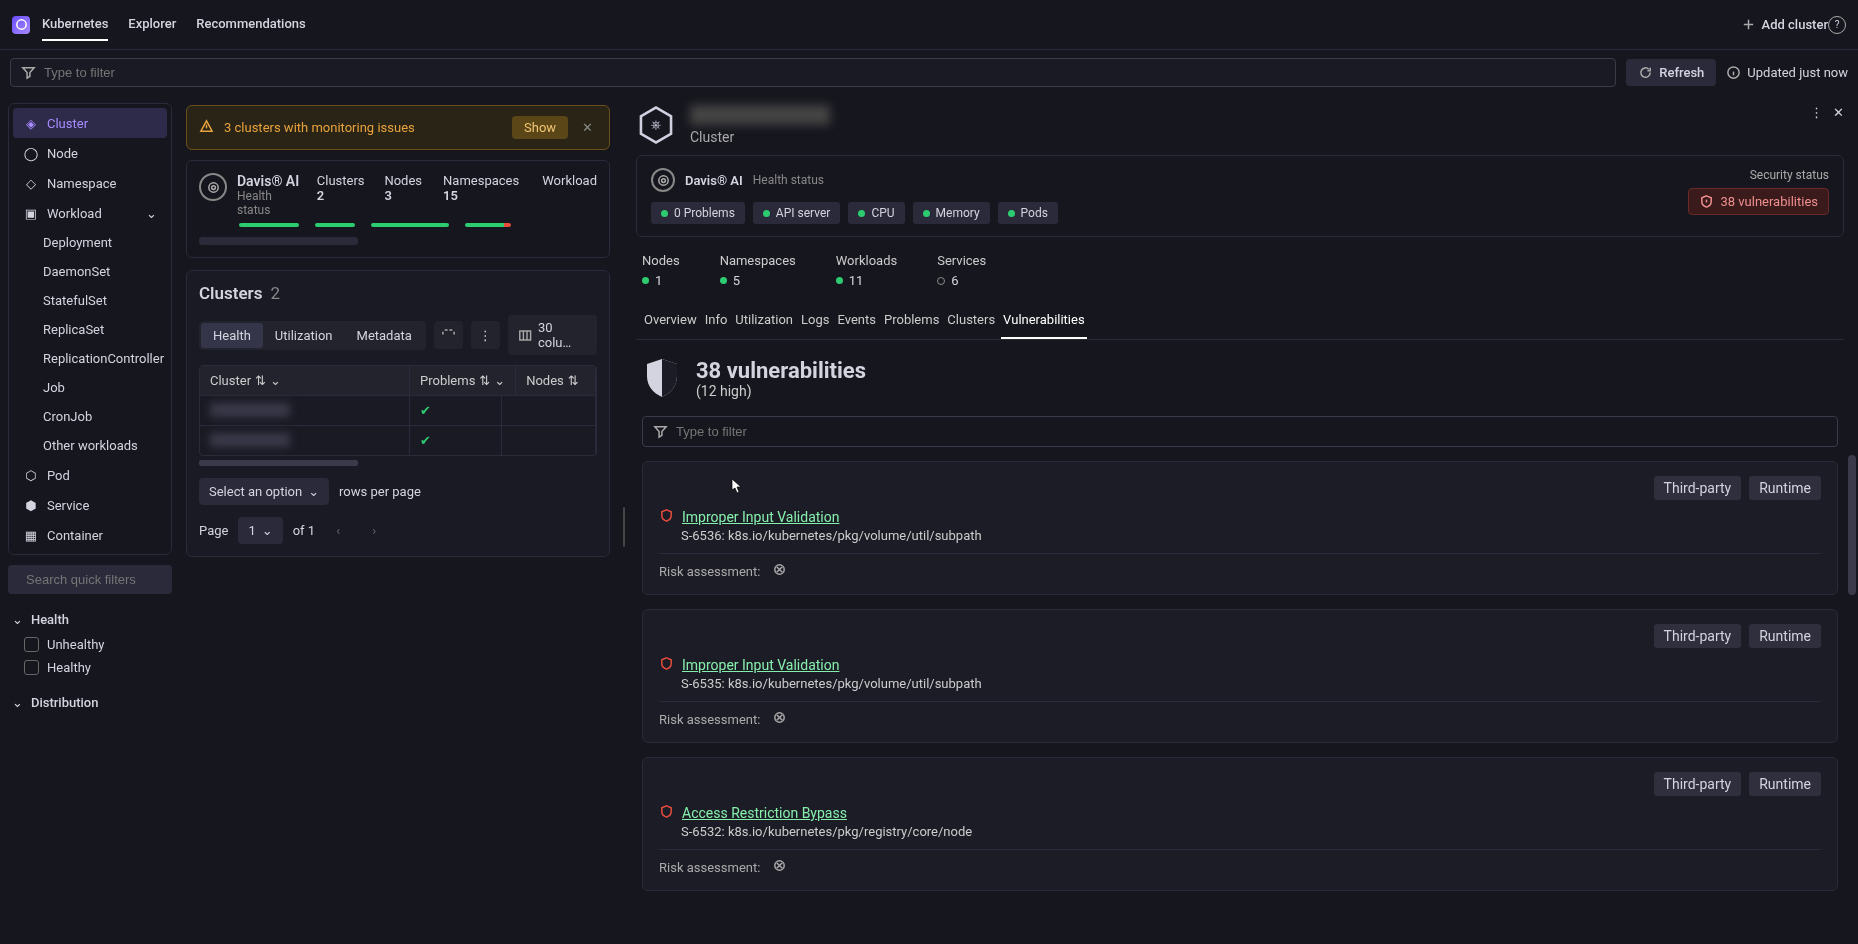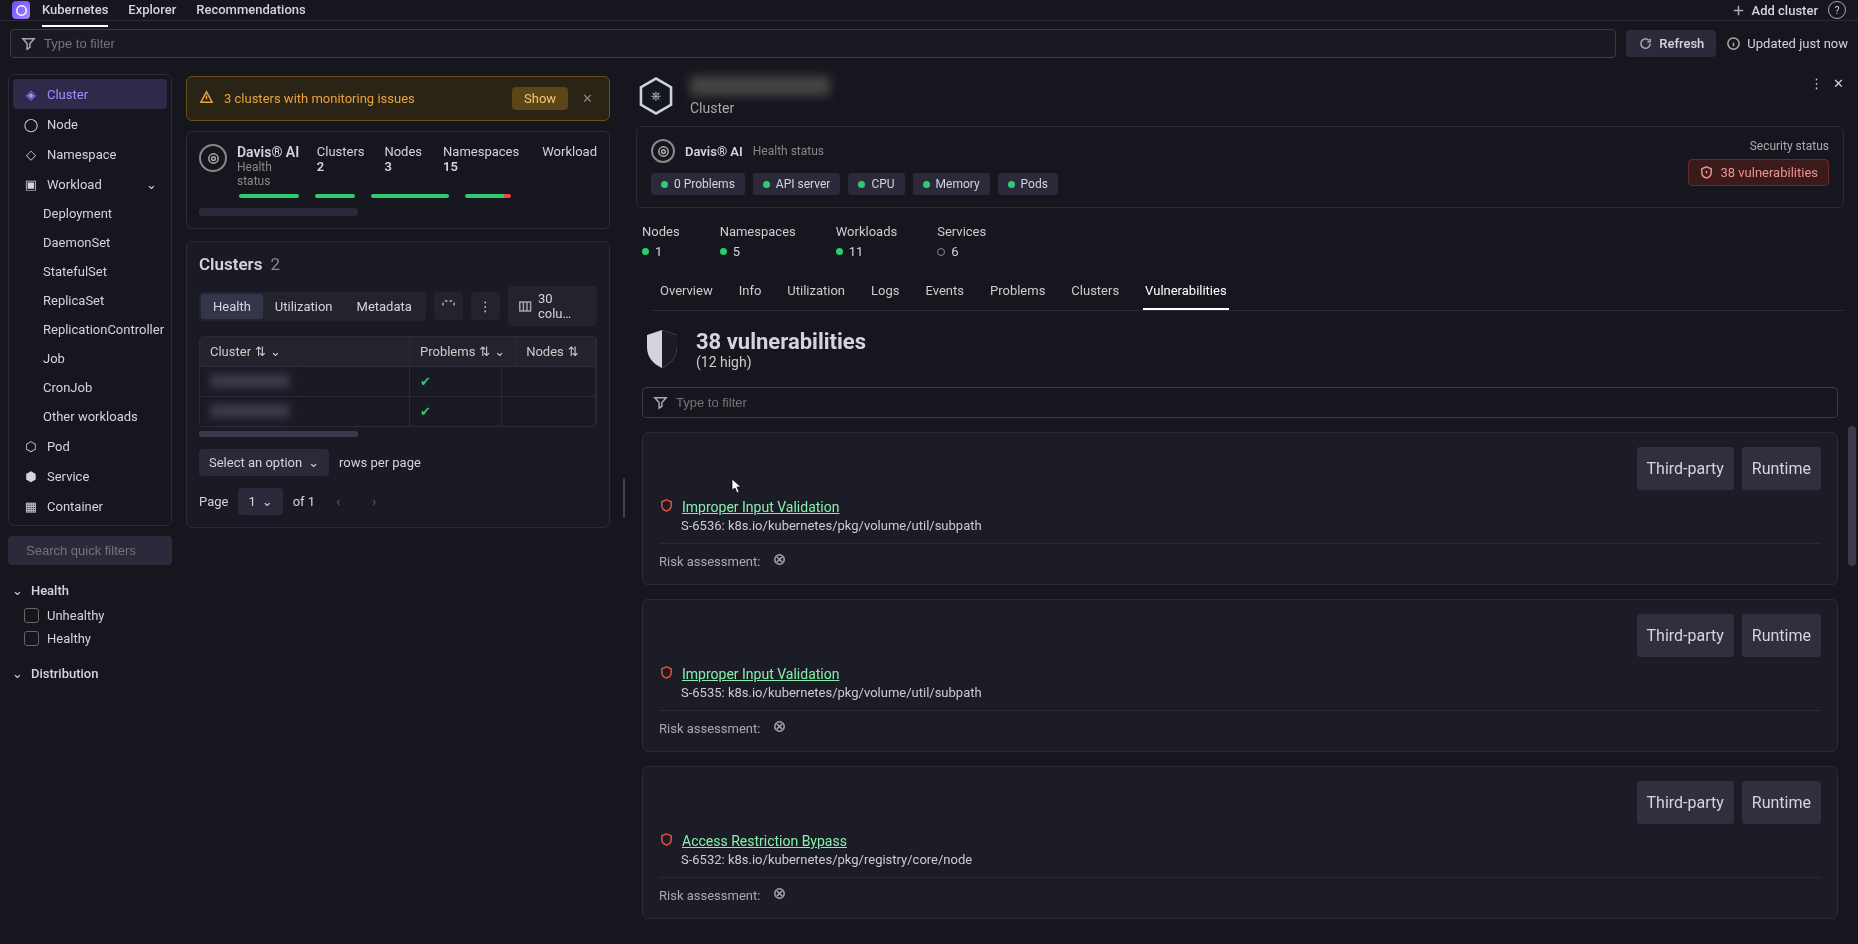--- a/index.html
+++ b/index.html
@@ -8,35 +8,35 @@
   background: #16161e;
   color: #d4d4e0;
   width: 1858px;
   height: 944px;
   overflow: hidden;
   font-size: 13px;
 }
 .topbar {
   display: flex;
   align-items: center;
-  height: 21px;
+  height: 50px;
   padding: 0 12px;
   border-bottom: 1px solid #2a2a3a;
 }
 .topbar-left { display: flex; align-items: center; gap: 6px; }
 .logo-icon {
   width: 18px; height: 18px;
   background: linear-gradient(135deg,#6a4cff,#a78bff);
   border-radius: 4px;
   display:flex;align-items:center;justify-content:center;
 }
 .nav-tabs { display: flex; gap: 20px; margin-left: 6px; }
 .nav-tab { color: #d4d4e0; cursor: pointer; padding: 8px 0; font-size: 13px; font-weight: 500;}
 .nav-tab.active { border-bottom: 2px solid #fff; }
-.topbar-right { margin-left: auto; display: flex; gap: 10px; }
+.topbar-right { margin-left: auto; display: flex; }
 .add-cluster { display: flex; align-items: center; gap: 6px; cursor: pointer; font-size: 13px; font-weight:500;}
 .help-icon { width: 18px; height: 18px; border: 1.5px solid #aaa; border-radius: 50%; display: flex; align-items:center; justify-content:center; font-size:10px; cursor:pointer;}
 
 .filterbar {
   display: flex; align-items: center; padding: 8px 10px; gap: 10px;
 }
 .filter-input-wrap {
   flex: 1; display: flex; align-items: center; gap: 8px;
   border: 1px solid #3a3a4a; border-radius: 4px; padding: 6px 10px;
   background: #1a1a24;
@@ -185,21 +185,21 @@
 .dot{width:7px;height:7px;border-radius:50%; background:#2ecc71;}
 .security-status-label{font-size:12px; color:#aaa; text-align:right; margin-bottom:6px;}
 .vuln-badge{display:flex;align-items:center; gap:6px; background:#3a1a1a; border:1px solid #6b2a2a; color:#f08f8f; padding:5px 10px; border-radius:4px; font-size:13px;}
 
 .metrics-row{display:flex; gap:40px; padding:4px 6px 14px 6px;}
 .metric{font-size:13px;}
 .metric-label{color:#ccc; margin-bottom:5px;}
 .metric-val{display:flex;align-items:center;gap:6px;}
 .ring{width:8px;height:8px; border:1.5px solid #888; border-radius:50%;}
 
-.detail-tabs{display:flex; gap:22px; border-bottom:1px solid #2a2a3a; padding:0 6px;margin-left:16px;}
+.detail-tabs{display:flex; gap:4px; border-bottom:1px solid #2a2a3a; padding:0 6px;}
 .dtab{padding:10px 2px; cursor:pointer; font-size:13px; color:#ccc;}
 .dtab.active{border-bottom:2px solid #fff; color:#fff; font-weight:400;}
 
 .vuln-summary{display:flex; align-items:center; gap:14px; padding:16px 6px;}
 .shield-icon{
   width:40px; height:44px;
 }
 .vuln-title{font-size:22px; font-weight:700;}
 .vuln-sub{font-size:14px; color:#ccc;}
 
@@ -207,21 +207,21 @@
   display:flex;align-items:center;gap:8px;
   border:1px solid #3a3a4a; border-radius:4px; padding:7px 10px; margin:0 6px 14px 6px;
 }
 .vuln-filter input{flex:1; background:transparent; border:none; color:#888; outline:none; font-size:13px;}
 
 .vuln-card{
   border:1px solid #2a2a3a; border-radius:6px; padding:14px 16px; margin:0 6px 14px 6px;
   background:#1c1c26;
 }
 .vuln-badges{display:flex; justify-content:flex-end; gap:8px; margin-bottom:8px;}
-.vbadge{background:#2f2f3e; padding:12px 10px; border-radius:3px; font-size:16px;}
+.vbadge{background:#2f2f3e; padding:4px 10px; border-radius:3px; font-size:14px;}
 .vuln-row1{display:flex;align-items:center; gap:8px;}
 .vuln-sev-icon{color:#e74c3c;}
 .vuln-name{color:#86efac; text-decoration:underline; font-size:14px; cursor:pointer;}
 .vuln-id{font-size:13px; color:#ccc; margin-left:22px; margin-top:2px;}
 .vuln-hr{border:none; border-top:1px solid #2a2a3a; margin:10px 0 8px 0;}
 .vuln-risk{display:flex;align-items:center; gap:12px; font-size:13px; color:#aaa; margin-left:0;}
 .risk-icon{color:#888;}
 
 svg.ico{width:15px;height:15px;stroke:#aaa;stroke-width:1.6;fill:none;}
 

